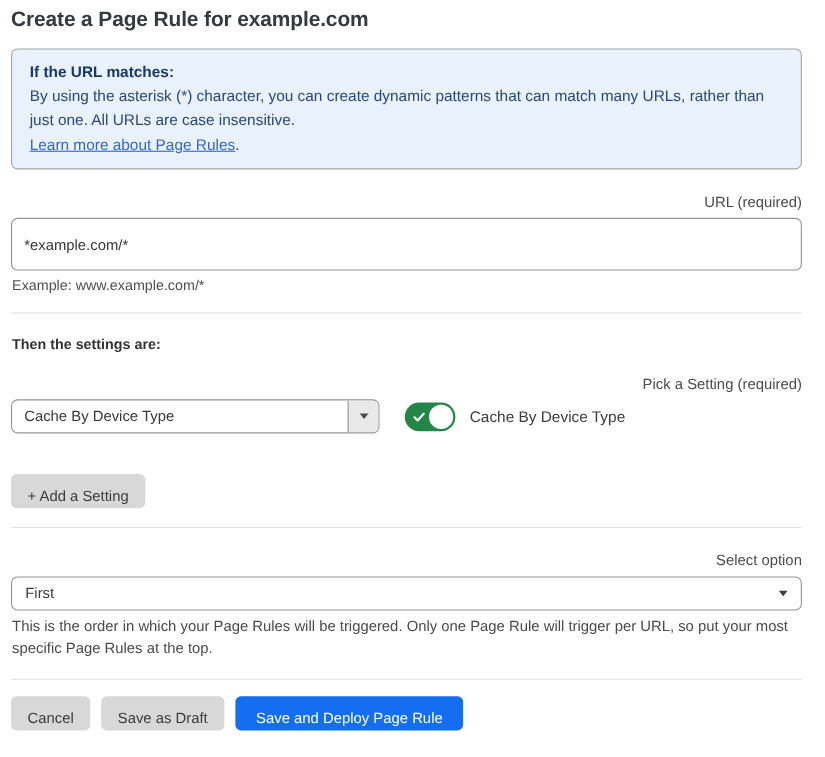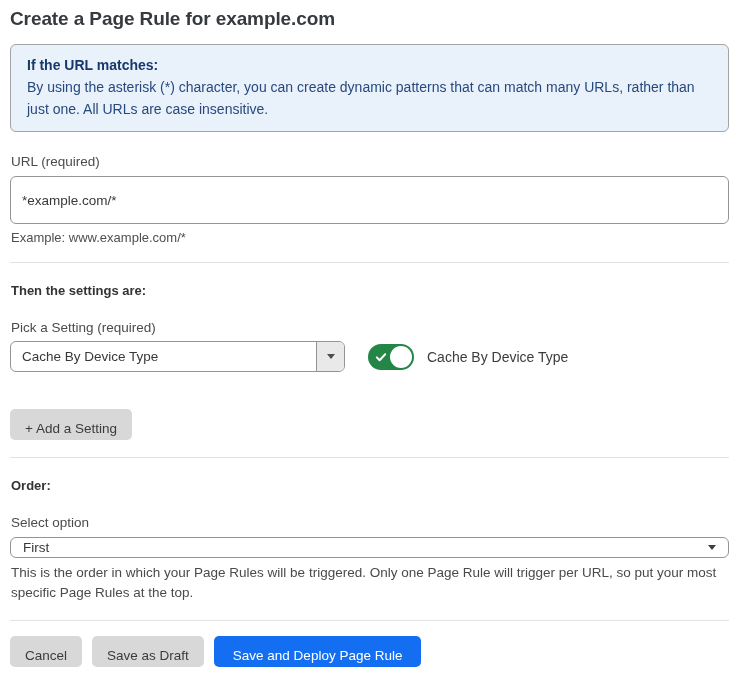--- a/index.html
+++ b/index.html
@@ -35,20 +35,21 @@
   .info-heading { margin: 0; font-weight: 700; color: #16386d; }
   .info-body { margin: 0; }
   .info-link-line { margin: 0; }
   .info-link { color: #3268cb; text-decoration: underline; cursor: pointer; }
 
   .field-label {
     display: block;
     margin: 22px 0 0 1px;
     font-size: 13.5px;
     color: #4b4b4b;
+    text-align: right;
   }
 
   .text-input {
     display: block;
     margin-top: 7px;
     width: 100%;
     box-sizing: border-box;
     height: 48px;
     border: 1px solid #949494;
     border-radius: 6px;
@@ -149,21 +150,21 @@
     font-family: "Liberation Sans", sans-serif;
     cursor: pointer;
     white-space: nowrap;
   }
   .btn-gray { background: #d8d8d8; color: #3b3b3b; padding: 12px 15px; }
   .btn-blue { background: #146ef2; color: #ffffff; padding: 12px 19px; }
   .add-setting-btn { display: block; margin-top: 37px; }
 
   .select-full {
     margin-top: 7px;
-    height: 21px;
+    height: 31px;
     box-sizing: border-box;
     border: 1px solid #949494;
     border-radius: 6px;
     display: flex;
     align-items: center;
     justify-content: space-between;
     padding: 0 12px;
     font-size: 13.5px;
     color: #383838;
     background: #ffffff;
@@ -184,20 +185,21 @@
 </head>
 <body>
 
 <div class="page">
 
   <h1 class="page-title">Create a Page Rule for example.com</h1>
 
   <div class="info-box">
     <p class="info-heading">If the URL matches:</p>
     <p class="info-body">By using the asterisk (*) character, you can create dynamic patterns that can match many URLs, rather than just one. All URLs are case insensitive.</p>
+    <p class="info-link-line"><a class="info-link" href="#">Learn more about Page Rules</a><span>.</span></p>
   </div>
 
   <label class="field-label">URL (required)</label>
   <input type="text" class="text-input" value="*example.com/*" style="">
   <p class="hint">Example: www.example.com/*</p>
 
   <hr class="divider">
 
   <h2 class="section-heading">Then the settings are:</h2>
 
@@ -218,21 +220,20 @@
       </span>
       <span class="toggle-knob"></span>
     </button>
     <span class="toggle-label">Cache By Device Type</span>
   </div>
 
   <button class="btn btn-gray add-setting-btn">+ Add a Setting</button>
 
   <hr class="divider">
 
-  <h2 class="section-heading">Order:</h2>
 
   <label class="field-label">Select option</label>
 
   <div class="select-full">
     <span>First</span>
     <span class="caret-down"></span>
   </div>
 
   <p class="help-text">This is the order in which your Page Rules will be triggered. Only one Page Rule will trigger per URL, so put your most specific Page Rules at the top.</p>
 

